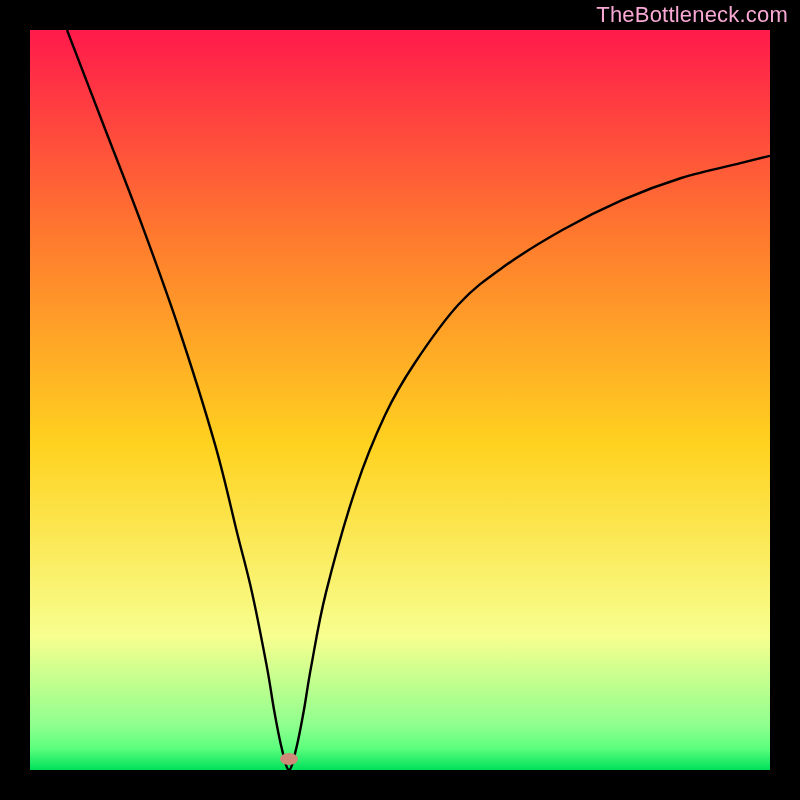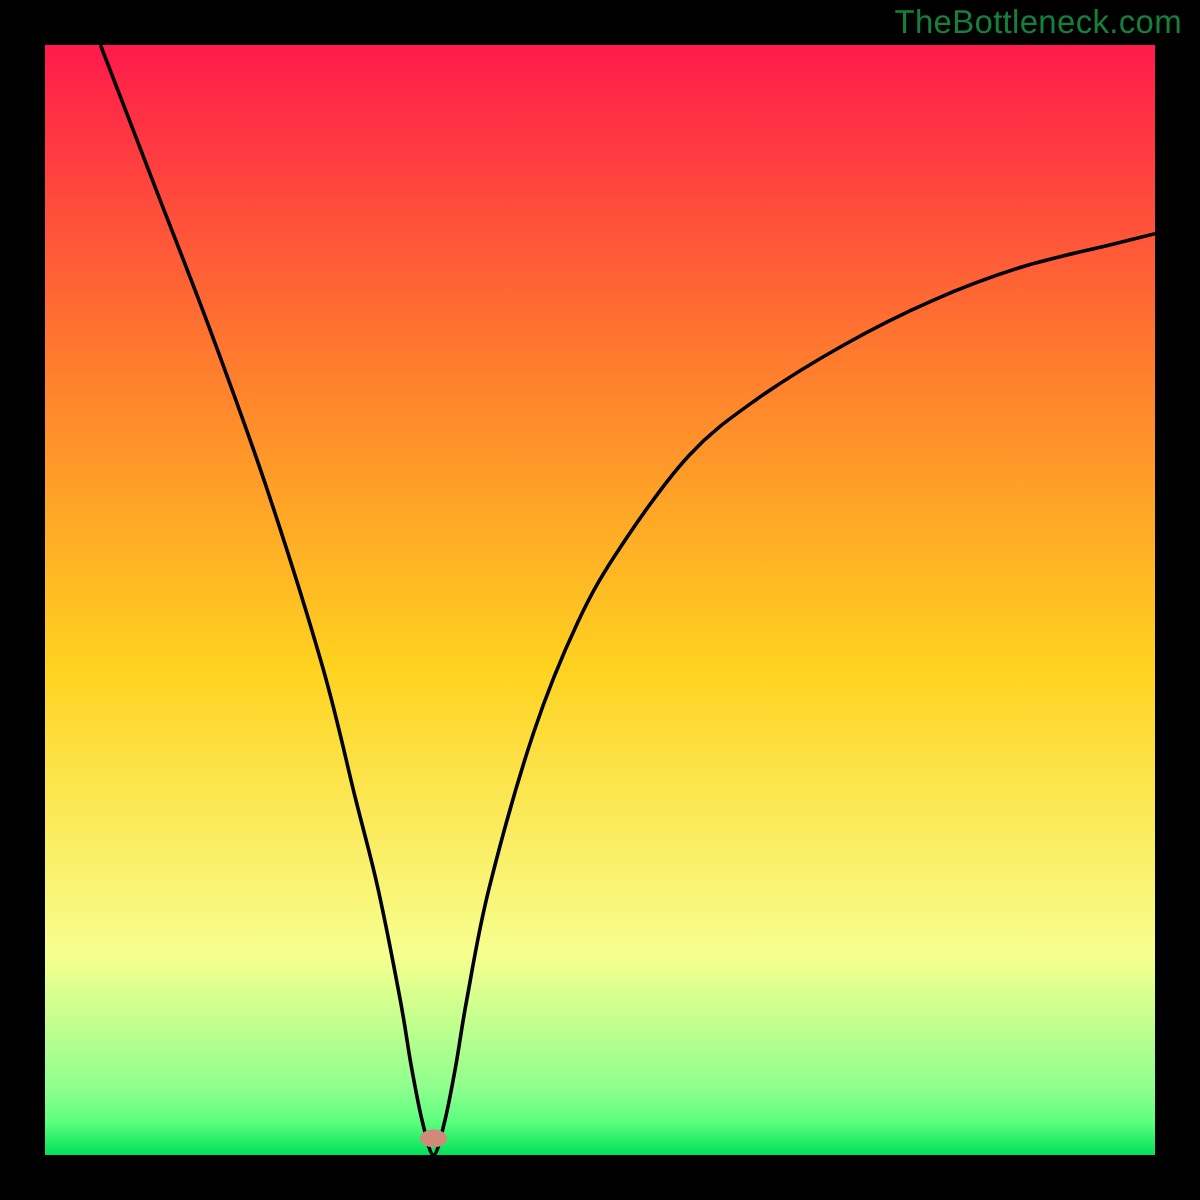--- a/index.html
+++ b/index.html
@@ -13,21 +13,21 @@
   .frame {
     width: 800px;
     height: 800px;
     background: #000;
     position: relative;
   }
   .watermark {
     position: absolute;
     top: 2px;
     right: 12px;
-    color: #15803d;
+    color: #f9a8d4;
     font-size: 22px;
     font-weight: 500;
     z-index: 10;
     letter-spacing: 0.2px;
   }
   .plot-area {
     position: absolute;
     left: 30px;
     top: 30px;
     width: 740px;

